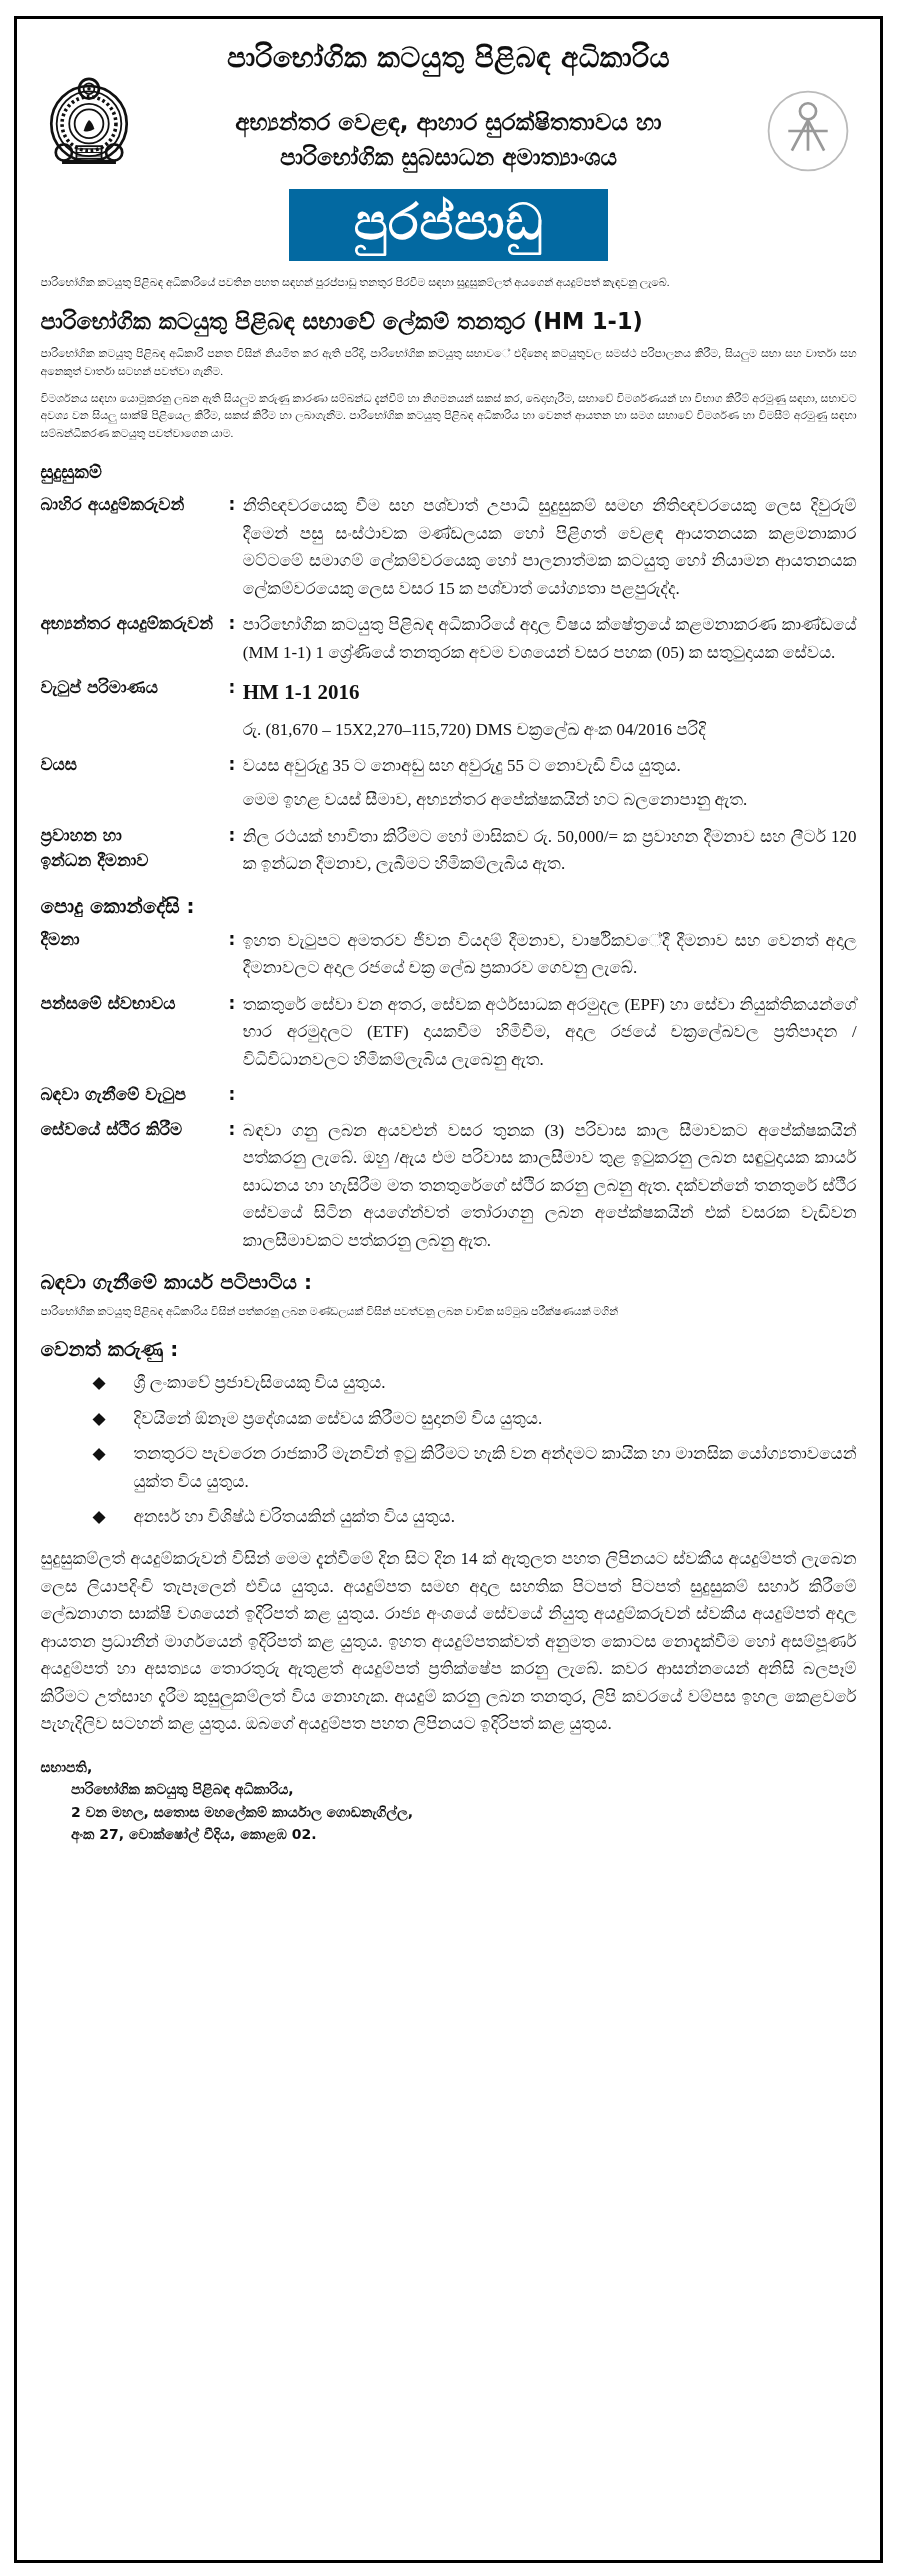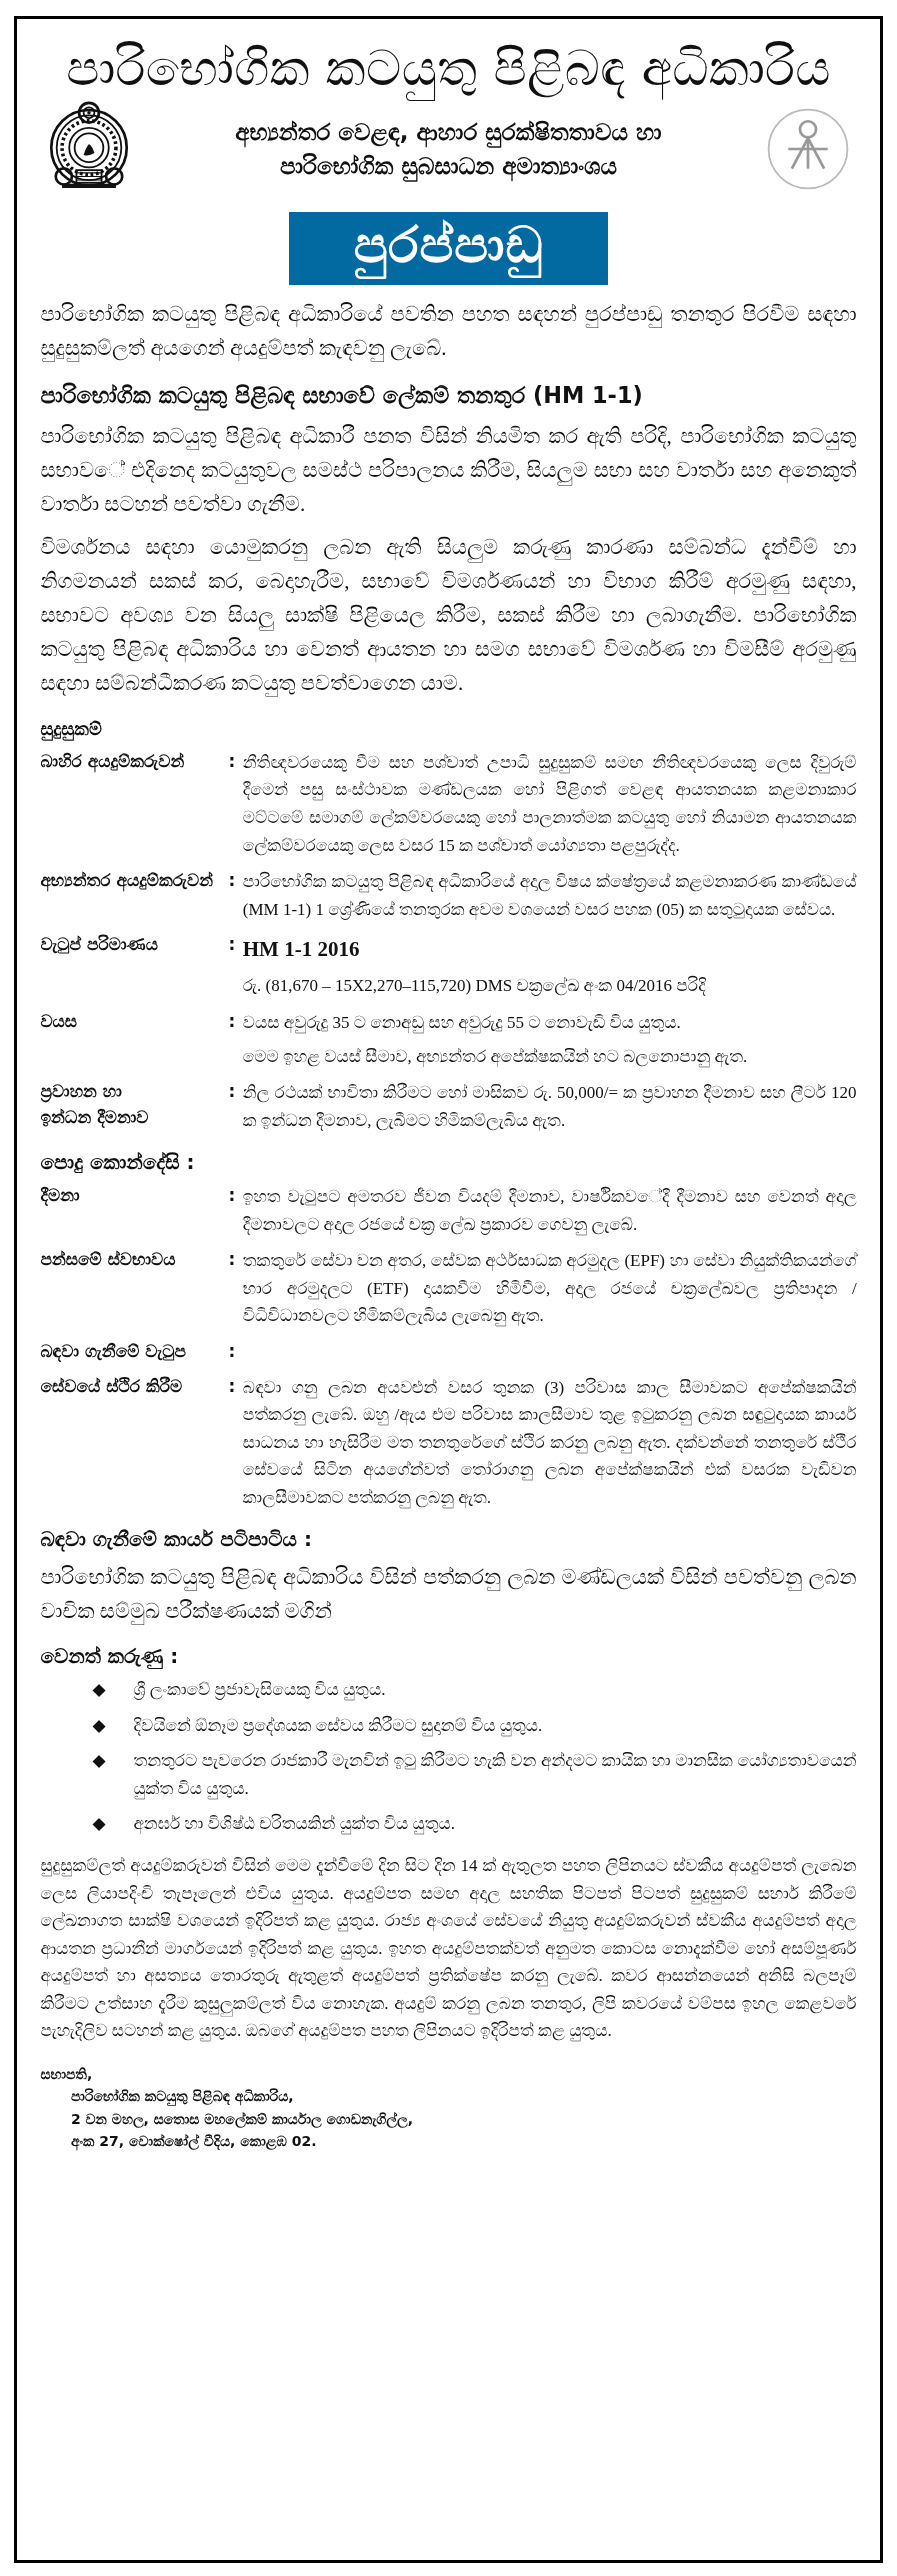--- a/index.html
+++ b/index.html
@@ -26,29 +26,29 @@
     box-sizing:border-box;
     padding:12.6px 23px 14.4px 23px;
     position:relative;
     overflow:hidden;
   }
 
   
   .hdr-title{
     text-align:center;
     font-family:"DejaVu Sans","Liberation Sans",sans-serif;
-    font-weight:normal;
-    font-size:49px;
+    font-weight:bold;
+    font-size:28px;
     letter-spacing:0.4px;
     line-height:1.12;
     margin:10.8px 0 3.6px 0;
   }
   .hdr-row{
     display:flex;
-    align-items:center;
+    align-items:flex-end;
     justify-content:space-between;
     margin-top:1.8px;
   }
   .crest,.logo-right{
     width:97px;
     flex:0 0 97px;
     display:flex;
     justify-content:center;
     align-items:center;
   }
@@ -73,21 +73,21 @@
     font-family:"DejaVu Sans","Liberation Sans",sans-serif;
     font-weight:bold;
     font-size:50px;
     line-height:1.05;
     padding:7.2px 65px 12.6px 65px;
     letter-spacing:0.9px;
   }
 
   
   .para{
-    font-size:21px;
+    font-size:11px;
     line-height:1.62;
     text-align:justify;
     margin:12.6px 0 0 0;
   }
   .para.tight{margin-top:9px;}
   .jobtitle{
     font-family:"DejaVu Sans","Liberation Sans",sans-serif;
     font-weight:bold;
     font-size:22.4px;
     line-height:1.35;

